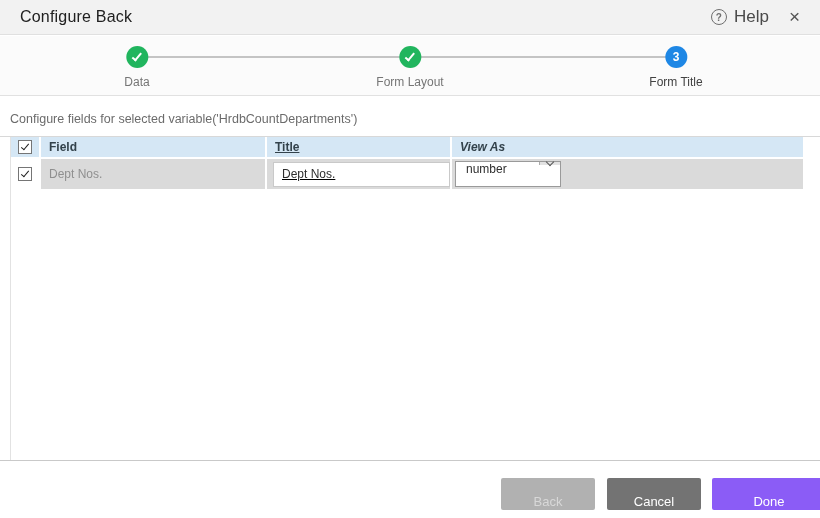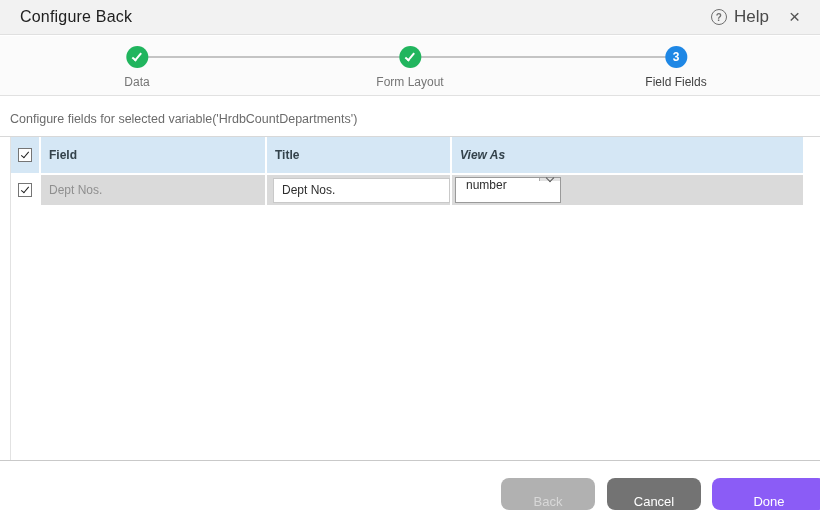--- a/index.html
+++ b/index.html
@@ -36,26 +36,26 @@
   .step-label.current { color:#424242; }
 
   
   .instruction { position:absolute; top:104px; left:10px; font-size:12.5px; color:#6b6b6b;margin-top:8px; }
 
   
   .content { position:absolute; top:136px; left:0; width:820px; height:325px;
     border-top:1px solid #d8d8d8; border-bottom:1px solid #c9c9c9; background:#ffffff; }
   .table-region { margin-left:10px; width:793px; height:100%; border-left:1px solid #e2e2e2; }
   .thead, .trow { display:flex; width:100%; }
-  .thead { height:36px; margin-bottom:2px; }
+  .thead { height:20px; margin-bottom:2px; }
   .trow { height:30px; }
   .cell { flex:0 0 auto; display:flex; align-items:center; }
   .col-check { width:30px; justify-content:center; }
   .col-field { width:226px; }
-  .col-title { width:185px; }
+  .col-title { width:185px;text-decoration:underline; }
   .col-viewas { flex:1 1 auto; }
   .thead .cell { background:#d5e7f5; border-right:2px solid #ffffff; }
   .thead .cell:last-child { border-right:none;font-style:italic; }
   .th { font-size:12px; font-weight:bold; color:#33424b; padding-left:8px; }
   .trow .cell { background:#dadada; border-right:2px solid #ffffff; }
   .trow .cell:last-child { border-right:none; }
   .trow .col-check { background:#ffffff; }
   .row-field { font-size:12px; color:#8f8f8f; padding-left:8px; }
 
   .checkbox { width:14px; height:14px; background:#ffffff; border:1px solid #757575;
@@ -70,21 +70,21 @@
   .select { width:106px; height:26px; margin-left:3px; border:1px solid #9a9a9a;
     background:#ffffff; display:flex; align-items:flex-start; cursor:pointer; }
   .select-value { flex:1 1 auto; font-size:12px; color:#2e2e2e;
     display:flex; align-items:center; padding-left:10px; }
   .select-arrow { flex:0 0 21px; background:#e2e2e2; border-left:1px solid #ababab;
     display:flex; align-items:center; justify-content:center; }
   .chev { display:block; width:6px; height:6px; border-right:1.5px solid #555;
     border-bottom:1.5px solid #555; transform:rotate(45deg); margin-top:-3px; }
 
   
-  .btn { position:absolute; top:478px; height:26px; border:none; border-radius:8px;
+  .btn { position:absolute; top:478px; height:26px; border:none; border-radius:2px;
     font-family:"Liberation Sans", sans-serif; font-size:13px; text-align:center;
     cursor:pointer; padding:16px; }
   .btn-back { left:501px; width:94px; background:#b1b1b1; color:#d8d8d8; cursor:default; }
   .btn-cancel { left:607px; width:94px; background:#737373; color:#ffffff; }
   .btn-done { left:712px; width:114px; background:#8b5cf6; color:#ffffff; }
 </style>
 </head>
 <body>
 
 <div class="dialog">
@@ -113,21 +113,21 @@
     <div class="step step-form-layout">
       <div class="circle complete">
         <span class="check"></span>
       </div>
       <div class="step-label">Form Layout</div>
     </div>
     <div class="step step-form-fields">
       <div class="circle active">
         <span>3</span>
       </div>
-      <div class="step-label current">Field Fields</div>
+      <div class="step-label current">Form Title</div>
     </div>
   </div>
 
   <div class="instruction">Configure fields for selected variable('HrdbCountDepartments')</div>
 
   <div class="content">
     <div class="table-region">
 
       <div class="thead">
         <div class="cell col-check">

